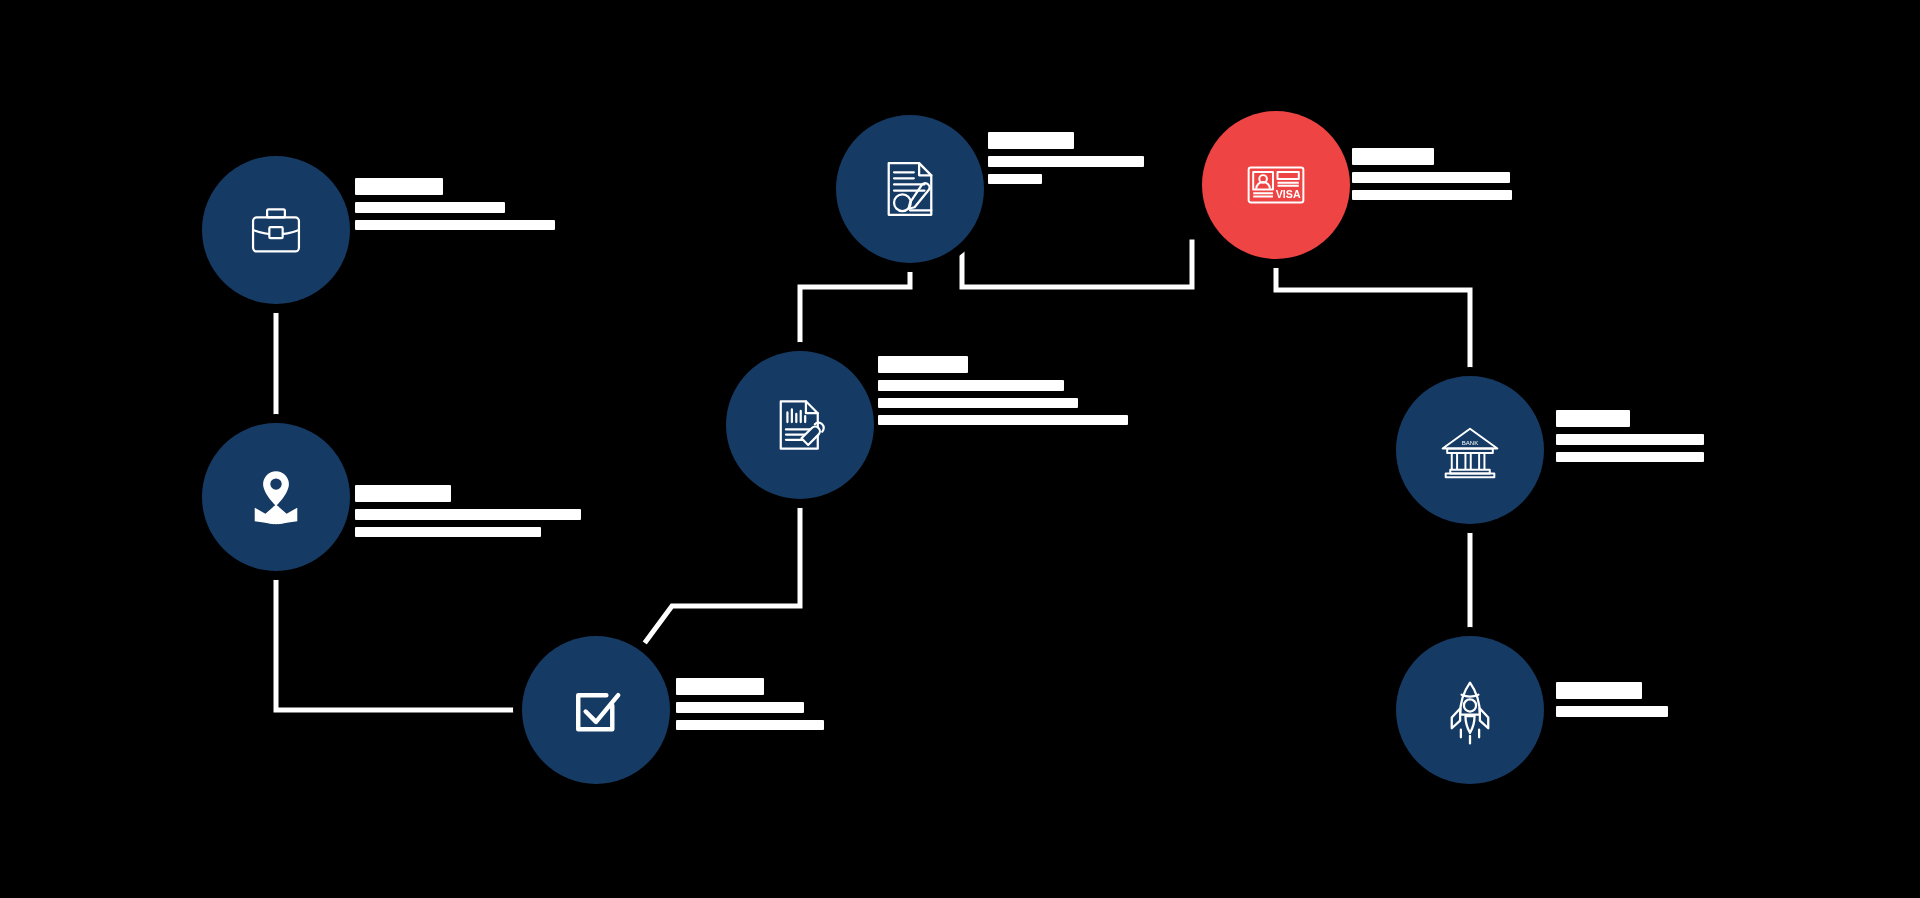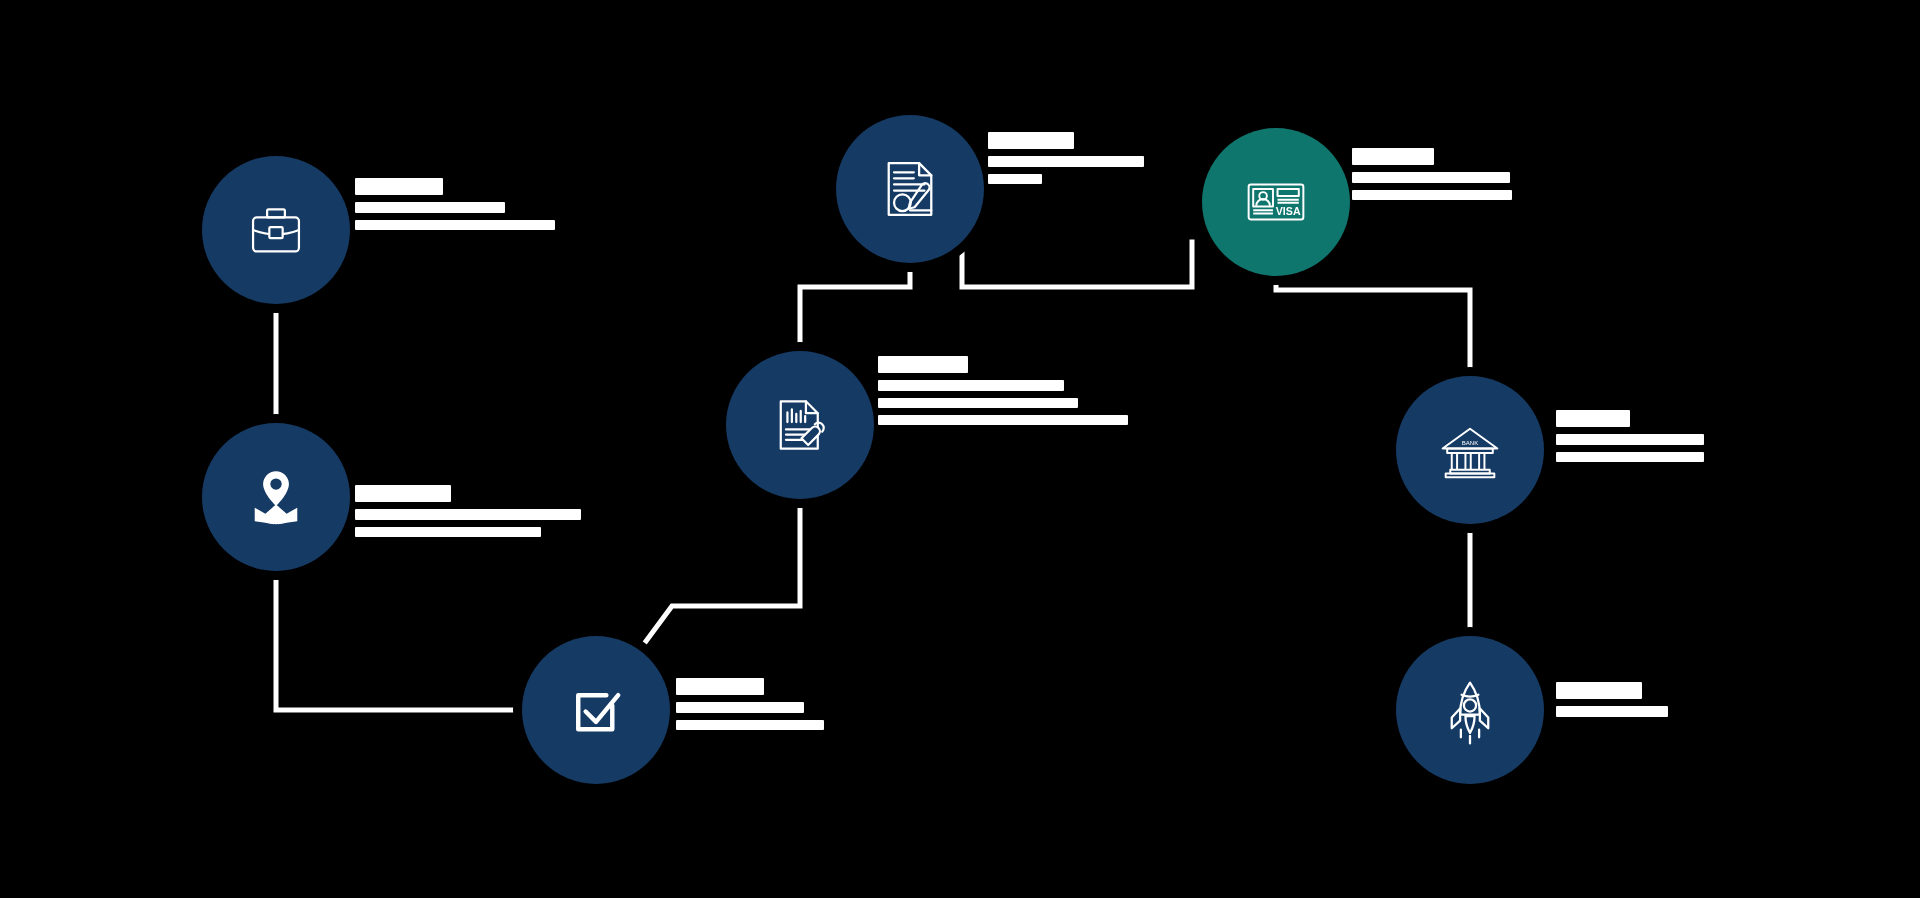--- a/index.html
+++ b/index.html
@@ -93,21 +93,21 @@
         <path d="M62 16 v16 h16"></path>
         <path d="M29 28 h26 M29 36 h26 M29 44 h40 M29 52 h40"></path>
         <circle cx="40" cy="68" r="11"></circle>
         <path d="M40 57 l3 4 4-3 2 5 5-2 0 5 5 1-2 5 4 3-4 3 2 5-5 1 0 5-5-2-2 5-4-3-3 4-3-4-4 3-2-5-5 2 0-5-5-1 2-5-4-3 4-3-2-5 5-1 0-5 5 2 2-5 4 3z" transform="translate(0,0) scale(0.001)"></path>
         <path d="M66 44 a5 5 0 0 1 8 8 L56 74 l-8 2 2-8 Z"></path>
         <path d="M50 78 h28"></path>
       </g>
     </svg>
         </span>
       </div>
-      <div class="node" style="left: 1202px; top: 128px; width: 148px; height: 148px; background: #0f766e;">
+      <div class="node" style="left: 1202px; top: 111px; width: 148px; height: 148px; background: #ef4444;">
         <span>
     <svg viewBox="0 0 100 100" width="76" height="76">
       <g fill="none" stroke="#fff" stroke-width="2.6" stroke-linejoin="round">
         <rect x="14" y="27" width="72" height="46" rx="3"></rect>
         <rect x="20" y="33" width="26" height="23"></rect>
         <circle cx="33" cy="42" r="5"></circle>
         <path d="M24 55 a9 9 0 0 1 18 0"></path>
         <path d="M20 61 h26 M20 65 h26"></path>
         <rect x="52" y="33" width="28" height="9"></rect>
         <path d="M52 47 h28 M52 51 h28"></path>

